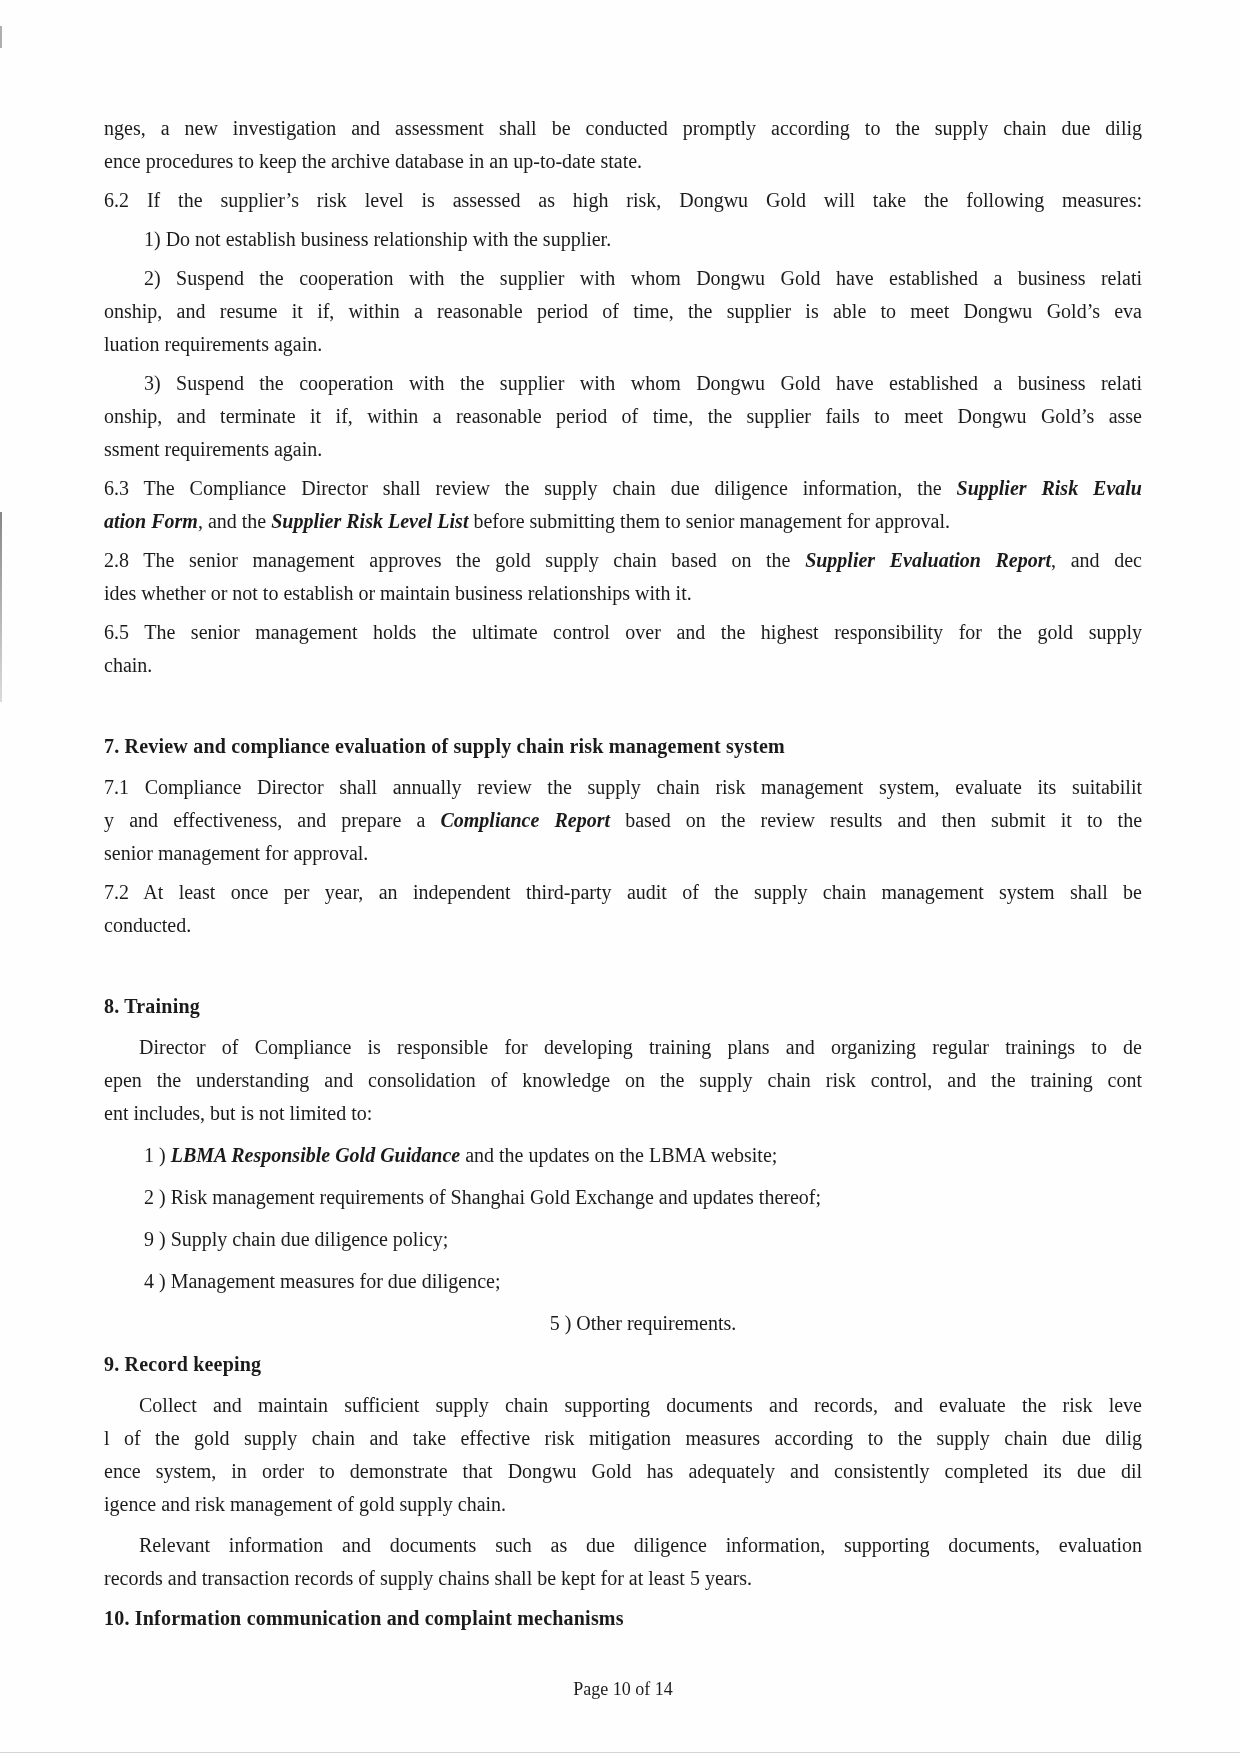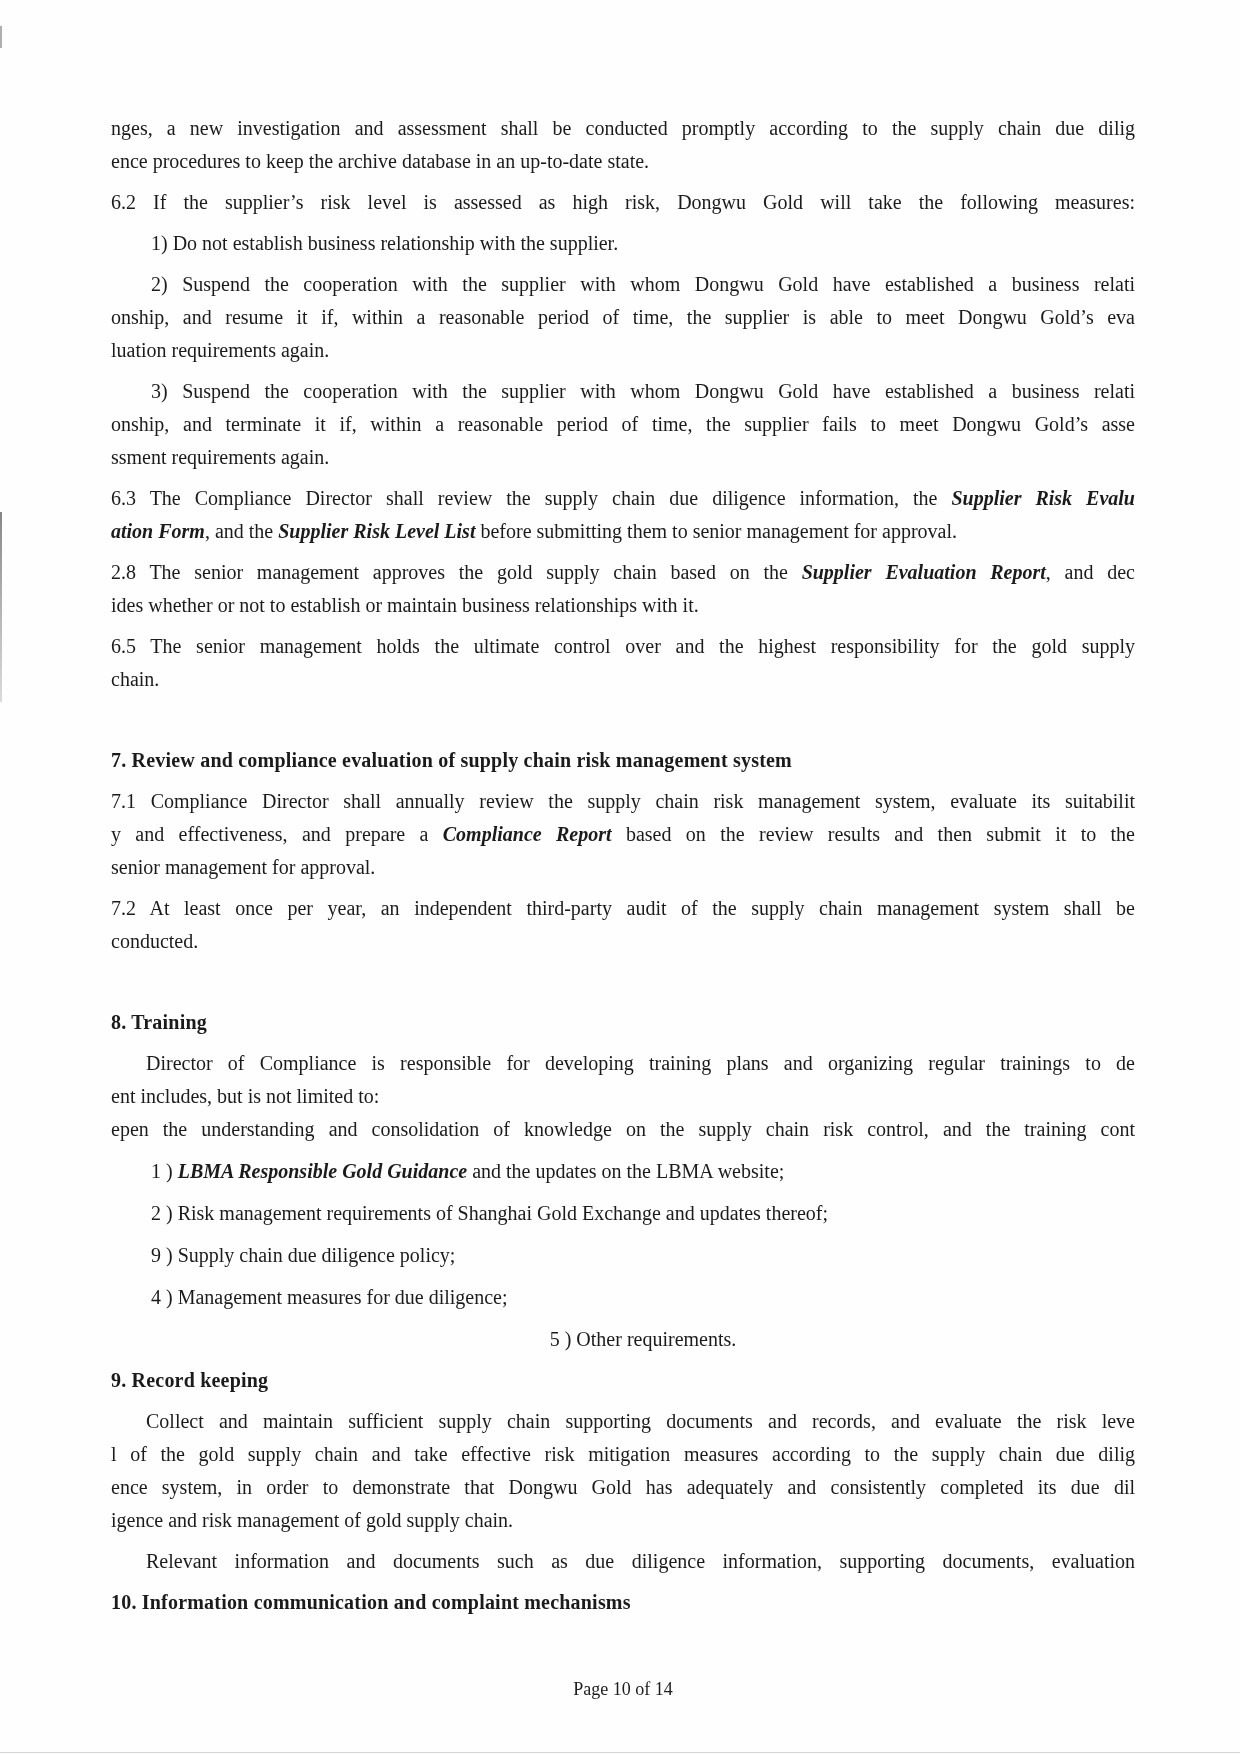--- a/index.html
+++ b/index.html
@@ -12,21 +12,21 @@
     overflow: hidden;
     font-family: "Liberation Serif", "DejaVu Serif", serif;
     color: #1b1b1b;
   }
   .content {
     position: absolute;
     left: 103px;
     top: 112px;
     width: 1040px;
   }
-  .block { margin: 8px; }
+  .block { margin: 1px; }
   .line {
     line-height: 33px;
     min-height: 33px;
     font-size: 20px;
     text-justify: inter-word;
   }
   .just {
     text-align: justify;
     text-align-last: justify;
   }
@@ -111,22 +111,22 @@
       </div>
       <div class="block p" style="margin-top: 6px;">
         <div class="line just"><span>7.2 At least once per year, an independent third-party audit of the supply chain management system shall be</span></div>
         <div class="line"><span>conducted.</span></div>
       </div>
       <div class="block h" style="margin-top: 48px;">
         <div class="line"><span>8. Training</span></div>
       </div>
       <div class="block p" style="margin-top: 8px;">
         <div class="line just" style="padding-left: 35px;"><span>Director of Compliance is responsible for developing training plans and organizing regular trainings to de</span></div>
+        <div class="line just"><span>epen the understanding and consolidation of knowledge on the supply chain risk control, and the training cont</span></div>
         <div class="line"><span>ent includes, but is not limited to:</span></div>
-        <div class="line just"><span>epen the understanding and consolidation of knowledge on the supply chain risk control, and the training cont</span></div>
       </div>
       <div class="block li" style="margin-top: 9px;">
         <div class="line" style="padding-left: 40px;"><span>1 ) </span><span class="it">LBMA Responsible Gold Guidance</span><span> and the updates on the LBMA website;</span></div>
       </div>
       <div class="block li" style="margin-top: 9px;">
         <div class="line" style="padding-left: 40px;"><span>2 ) Risk management requirements of Shanghai Gold Exchange and updates thereof;</span></div>
       </div>
       <div class="block li" style="margin-top: 9px;">
         <div class="line" style="padding-left: 40px;"><span>9 ) Supply chain due diligence policy;</span></div>
       </div>
@@ -140,20 +140,21 @@
         <div class="line"><span>9. Record keeping</span></div>
       </div>
       <div class="block p" style="margin-top: 8px;">
         <div class="line just" style="padding-left: 35px;"><span>Collect and maintain sufficient supply chain supporting documents and records, and evaluate the risk leve</span></div>
         <div class="line just"><span>l of the gold supply chain and take effective risk mitigation measures according to the supply chain due dilig</span></div>
         <div class="line just"><span>ence system, in order to demonstrate that Dongwu Gold has adequately and consistently completed its due dil</span></div>
         <div class="line"><span>igence and risk management of gold supply chain.</span></div>
       </div>
       <div class="block p" style="margin-top: 8px;">
         <div class="line just" style="padding-left: 35px;"><span>Relevant information and documents such as due diligence information, supporting documents, evaluation</span></div>
+        <div class="line"><span>records and transaction records of supply chains shall be kept for at least 5 years.</span></div>
       </div>
       <div class="block h" style="margin-top: 7px;">
         <div class="line"><span>10. Information communication and complaint mechanisms</span></div>
       </div>
     </div>
 
   <div class="content" style="top:auto; bottom:52px;">
     <div class="footer">Page 10 of 14</div>
   </div>
 </div>

